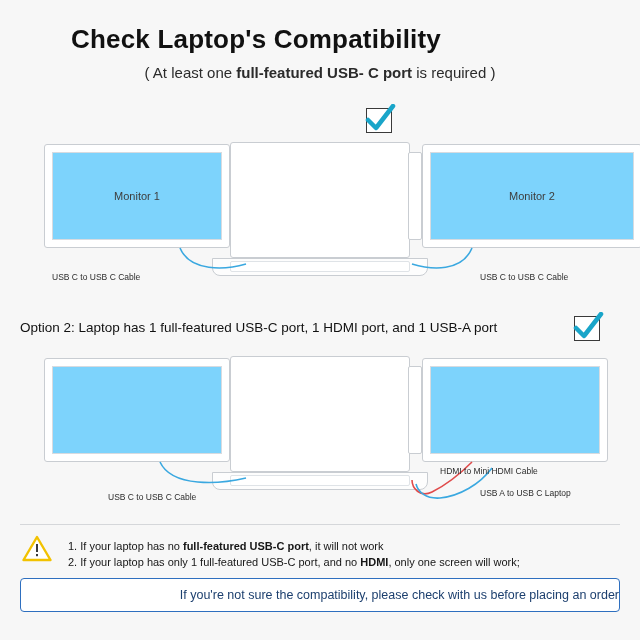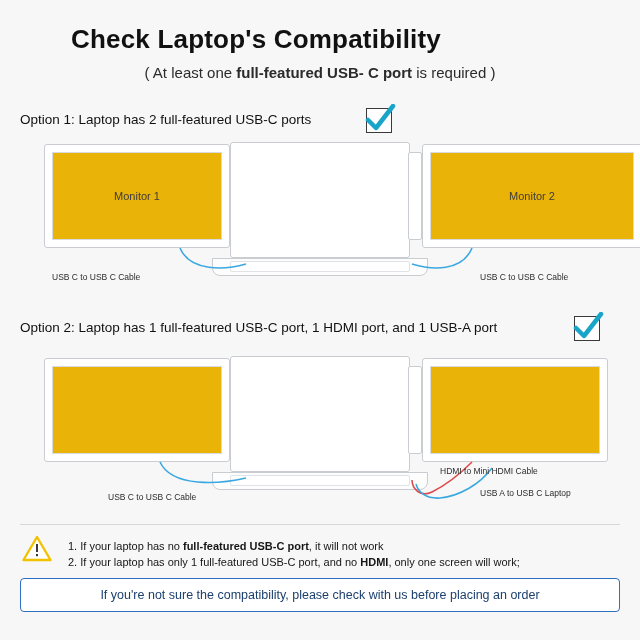--- a/index.html
+++ b/index.html
@@ -79,21 +79,21 @@
     border: 1.4px solid #c9cdd2;
     border-radius: 3px;
   }
   .screen .bezel {
     position: absolute;
     left: 7px;
     right: 7px;
     top: 7px;
     bottom: 7px;
     border: 1.2px solid #d7dbe0;
-    background: #eab308;
+    background: #7dd3fc;
     box-sizing: border-box;
     display: flex;
     align-items: center;
     justify-content: center;
   }
   .screen-label {
     font-size: 11px;
     color: #3d3d3d;
   }
   .laptop-body {
@@ -164,38 +164,37 @@
     left: 20px;
     top: 578px;
     width: 600px;
     height: 34px;
     box-sizing: border-box;
     border: 1.4px solid #2e6fbf;
     border-radius: 4px;
     background: #fff;
     display: flex;
     align-items: center;
-    justify-content: center;
+    justify-content: flex-end;
   }
   .footer-text {
     font-size: 12.5px;
     color: #1c3f6e;
   }
 </style>
 </head>
 <body>
 
 <div class="page">
 
   <div class="title">Check Laptop's Compatibility</div>
   <div class="subtitle">
     <span>( At least one </span><span class="strong">full-featured USB- C port</span><span> is required )</span>
   </div>
 
-  <div class="option-label" style="left:20px; top:112px;">Option 1: Laptop has 2 full-featured USB-C ports</div>
   <div class="check-box" style="left:366px; top:108px;"></div>
   <svg class="check-mark" style="left:362px; top:104px;" viewBox="0 0 34 30">
     <path d="M6 16 L14 24 L31 2" fill="none" stroke="#19a5c9" stroke-width="4.5" stroke-linecap="round" stroke-linejoin="round"></path>
   </svg>
 
   <div class="diagram" style="top:144px; height:140px;">
 
     <div class="screen" style="left:4px; top:0px; width:186px; height:104px;">
       <div class="bezel">
         <span class="screen-label">Monitor 1</span>

